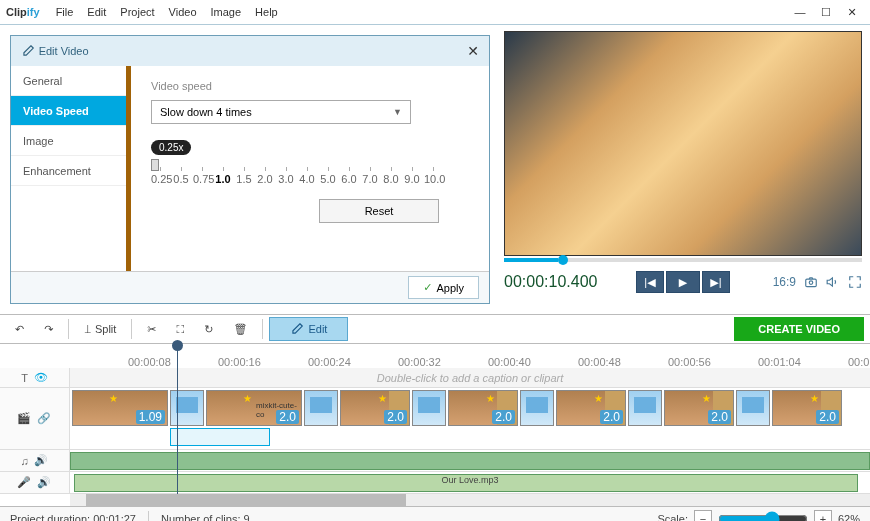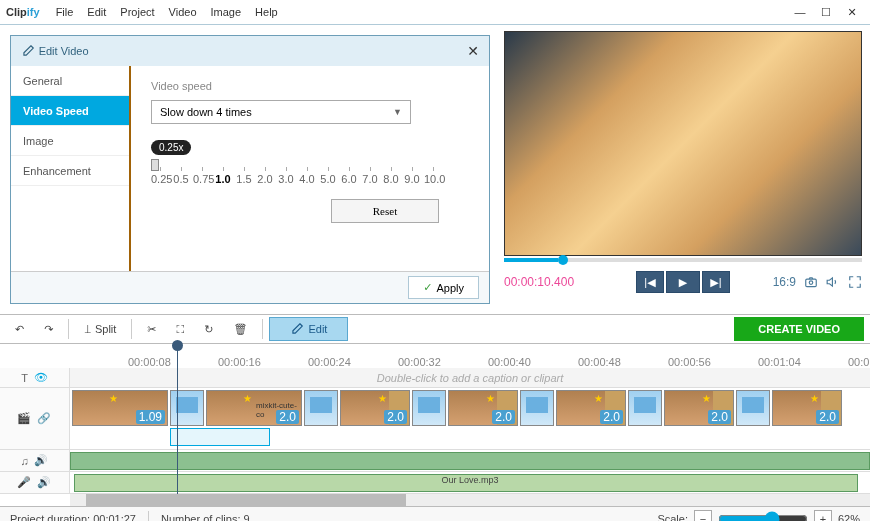--- a/index.html
+++ b/index.html
@@ -11,46 +11,46 @@
 .menubar { display: flex; gap: 14px; margin-left: 16px; color: #333; }
 .menubar span { cursor: default; }
 .winbtns { margin-left: auto; display: flex; gap: 2px; }
 .winbtns div { width: 24px; height: 20px; display: flex; align-items: center; justify-content: center; color: #333; }
 
 .upper { display: flex; height: 290px; border-top: 1px solid #b0cad8; }
 .edit-panel { width: 480px; border: 1px solid #6d9eb8; margin: 10px; display: flex; flex-direction: column; background: #fff; }
 .edit-header { height: 30px; background: #e0eef6; display: flex; align-items: center; padding: 0 10px; color: #31627e; font-size: 13px; }
 .edit-header .close { margin-left: auto; font-size: 14px; color: #333; cursor: pointer; }
 .edit-body { flex: 1; display: flex; }
-.edit-tabs { width: 120px; border-right: 2px solid #a16207; }
+.edit-tabs { width: 120px; border-right: 5px solid #a16207; }
 .edit-tab { height: 30px; display: flex; align-items: center; padding: 0 12px; color: #555; cursor: pointer; border-bottom: 1px solid #eee; }
 .edit-tab.active { background: #00a8e0; color: #fff; font-weight: bold; }
 .edit-content { flex: 1; padding: 14px 20px; }
 .fieldset-label { color: #888; margin-bottom: 8px; }
 .speed-select { width: 260px; height: 24px; border: 1px solid #aaa; display: flex; align-items: center; padding: 0 8px; background: #fff; margin-bottom: 16px; }
 .speed-select .arrow { margin-left: auto; color: #666; font-size: 9px; }
 .bubble { background: #222; color: #fff; border-radius: 8px; padding: 2px 8px; display: inline-block; margin-bottom: 4px; font-size: 10px; }
 .slider-scale { display: flex; gap: 3px; color: #666; font-size: 9px; }
 .slider-scale span { width: 18px; text-align: center; position: relative; }
 .slider-scale span::before { content: ""; position: absolute; top: -6px; left: 50%; width: 1px; height: 4px; background: #aaa; }
 .slider-scale span.bold { color: #000; font-weight: bold; }
 .slider-track { height: 12px; position: relative; margin-bottom: 2px; }
 .slider-thumb { position: absolute; top: 0; left: 0px; width: 8px; height: 12px; background: #ddd; border: 1px solid #888; }
-.reset-btn { width: 108px; height: 24px; border: 1px solid #aaa; background: #f5f5f5; display: flex; align-items: center; justify-content: center; margin-top: 14px; float: right; margin-right: 30px; cursor: pointer; font-family: Liberation Serif, serif; }
+.reset-btn { width: 120px; height: 24px; border: 1px solid #aaa; background: #f5f5f5; display: flex; align-items: center; justify-content: center; margin-top: 14px; float: right; margin-right: 30px; cursor: pointer; }
 .edit-footer { height: 32px; border-top: 1px solid #ccc; display: flex; align-items: center; justify-content: flex-end; padding: 0 10px; background: #f4f8fa; }
 .apply-btn { display: flex; align-items: center; gap: 4px; padding: 4px 14px; border: 1px solid #aec8d6; background: #fff; cursor: pointer; }
 .apply-btn .check { color: #3a9d3a; }
 
 .preview { flex: 1; padding: 6px 8px 0 4px; }
 .video-frame { width: 100%; height: 225px; background: linear-gradient(135deg, #2a3a4a 0%, #d4a060 30%, #f5d090 50%, #d4a060 70%, #3a4a5a 100%); border: 1px solid #333; position: relative; }
 .progress { height: 4px; background: #ddd; position: relative; margin-top: 2px; }
 .progress .bar { height: 4px; background: #00a8e0; width: 15%; }
 .progress .dot { position: absolute; left: 15%; top: -3px; width: 10px; height: 10px; background: #00a8e0; border-radius: 50%; }
 .controls { display: flex; align-items: center; margin-top: 6px; height: 28px; }
-.timestamp { color: #ec4899; font-size: 12px; }
+.timestamp { color: #14532d; font-size: 16px; }
 .playback { margin-left: auto; margin-right: auto; display: flex; gap: 2px; position: absolute; left: 50%; transform: translateX(-50%); }
 .controls { position: relative; }
 .pbtn { width: 28px; height: 22px; background: #3a5a7a; color: #fff; display: flex; align-items: center; justify-content: center; border: 1px solid #2a4a6a; cursor: pointer; }
 .pbtn.play { width: 34px; }
 .right-ctrls { margin-left: auto; display: flex; align-items: center; gap: 8px; color: #4a7a9a; }
 .right-ctrls .ratio { font-size: 12px; }
 
 .toolbar { height: 30px; display: flex; align-items: center; padding: 0 6px; gap: 2px; border-top: 1px solid #bbb; border-bottom: 1px solid #bbb; }
 .tbtn { padding: 4px 8px; display: flex; align-items: center; gap: 4px; cursor: pointer; color: #444; border: 1px solid transparent; }
 .tbtn.edit { background: #a8d8f0; border: 1px solid #5aa8d0; padding: 4px 20px; color: #1a5a8a; }

